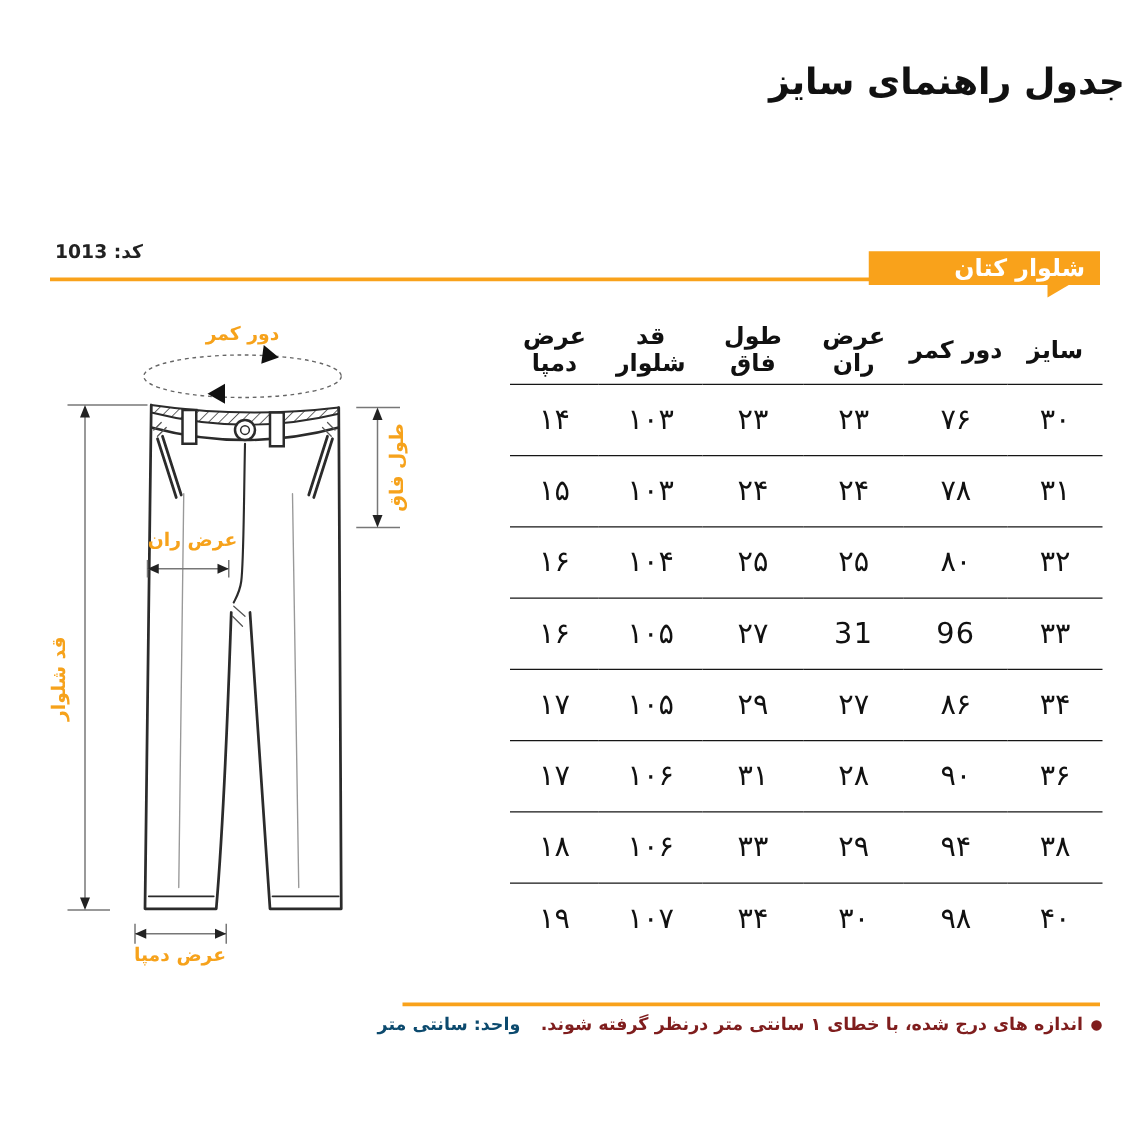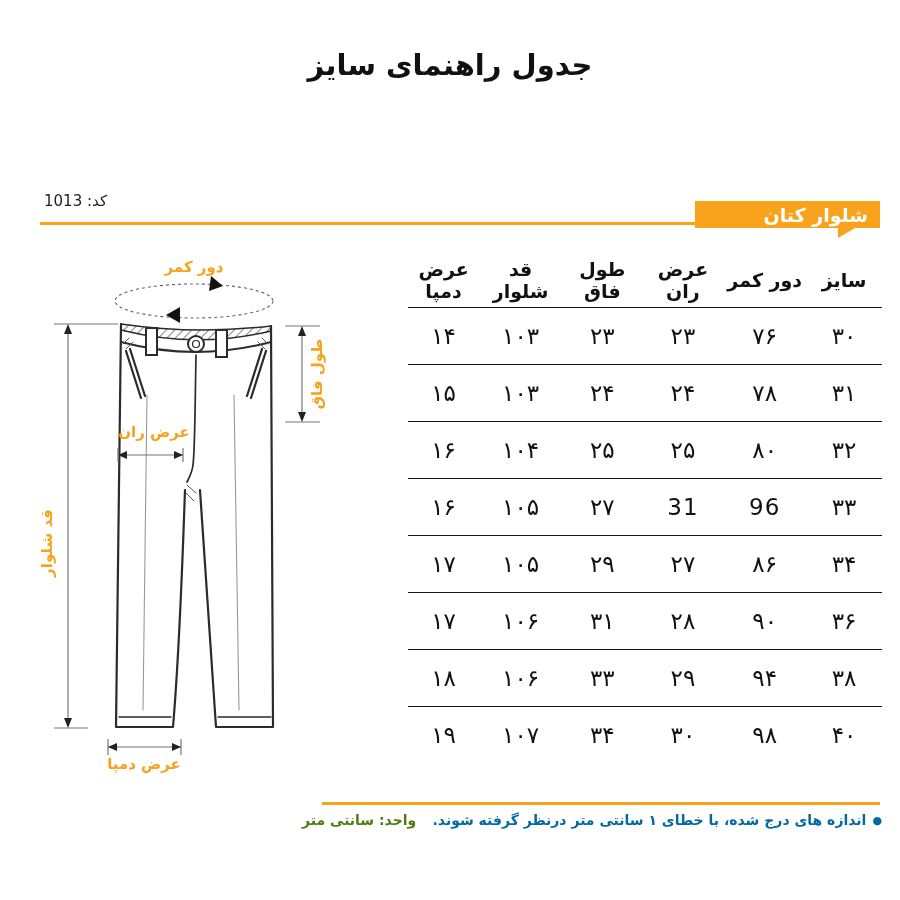--- a/index.html
+++ b/index.html
@@ -1,25 +1,25 @@
 <!DOCTYPE html>
 <html lang="fa"><head>
 <meta charset="utf-8">
 <style>
   html,body{margin:0;padding:0;background:#fff;}
   .page{
     position:relative;width:900px;height:900px;background:#ffffff;overflow:hidden;
     font-family:"DejaVu Sans","Liberation Sans",sans-serif;color:#111;
   }
   .page-title{
-    position:absolute;top:48px;left:0;width:100%;text-align:center;
+    position:absolute;top:48px;left:0;width:100%;text-align:right;
     font-size:29px;font-weight:800;direction:rtl;letter-spacing:0;
   }
   .code-label{
-    position:absolute;left:44px;top:192px;font-size:15px;font-weight:400;direction:rtl;color:#222;
+    position:absolute;left:44px;top:192px;font-size:15px;font-weight:700;direction:rtl;color:#222;
   }
   .header-rule{
     position:absolute;left:40px;top:222px;width:656px;height:3px;background:#F9A21B;
   }
   .category-banner{
     position:absolute;left:695px;top:201px;width:185px;height:27px;background:#F9A21B;
     color:#fff;font-size:19px;font-weight:700;direction:rtl;
     display:flex;align-items:center;justify-content:flex-start;
     padding:0;box-sizing:border-box;
   }
@@ -40,25 +40,25 @@
   table.size-table td{
     height:56px;font-size:23px;font-weight:400;text-align:center;vertical-align:middle;
     border-bottom:1.6px solid #161616;padding:0;letter-spacing:1px;
   }
   table.size-table tr:last-child td{border-bottom:none;}
   
   .footer-rule{
     position:absolute;left:322px;top:802px;width:558px;height:2.5px;background:#F9A21B;
   }
   .footer-note{
-    position:absolute;right:18px;top:812px;direction:rtl;font-size:14px;font-weight:600;color:#0369a1;
+    position:absolute;right:18px;top:812px;direction:rtl;font-size:14px;font-weight:600;color:#7f1d1d;
   }
   .footer-note .dot{font-size:11px;vertical-align:1px;padding-left:6px;}
   .footer-unit{
-    position:absolute;left:302px;top:812px;direction:rtl;font-size:14px;font-weight:600;color:#4d7c0f;
+    position:absolute;left:302px;top:812px;direction:rtl;font-size:14px;font-weight:600;color:#0c4a6e;
   }
   .pants-svg{position:absolute;left:30px;top:245px;}
   .svg-label{font-weight:700;font-size:15px;fill:#F6A21B;direction:rtl;}
 </style>
 </head>
 <body>
 
 <div class="page">
 
   <div class="page-title">جدول راهنمای سایز</div>

